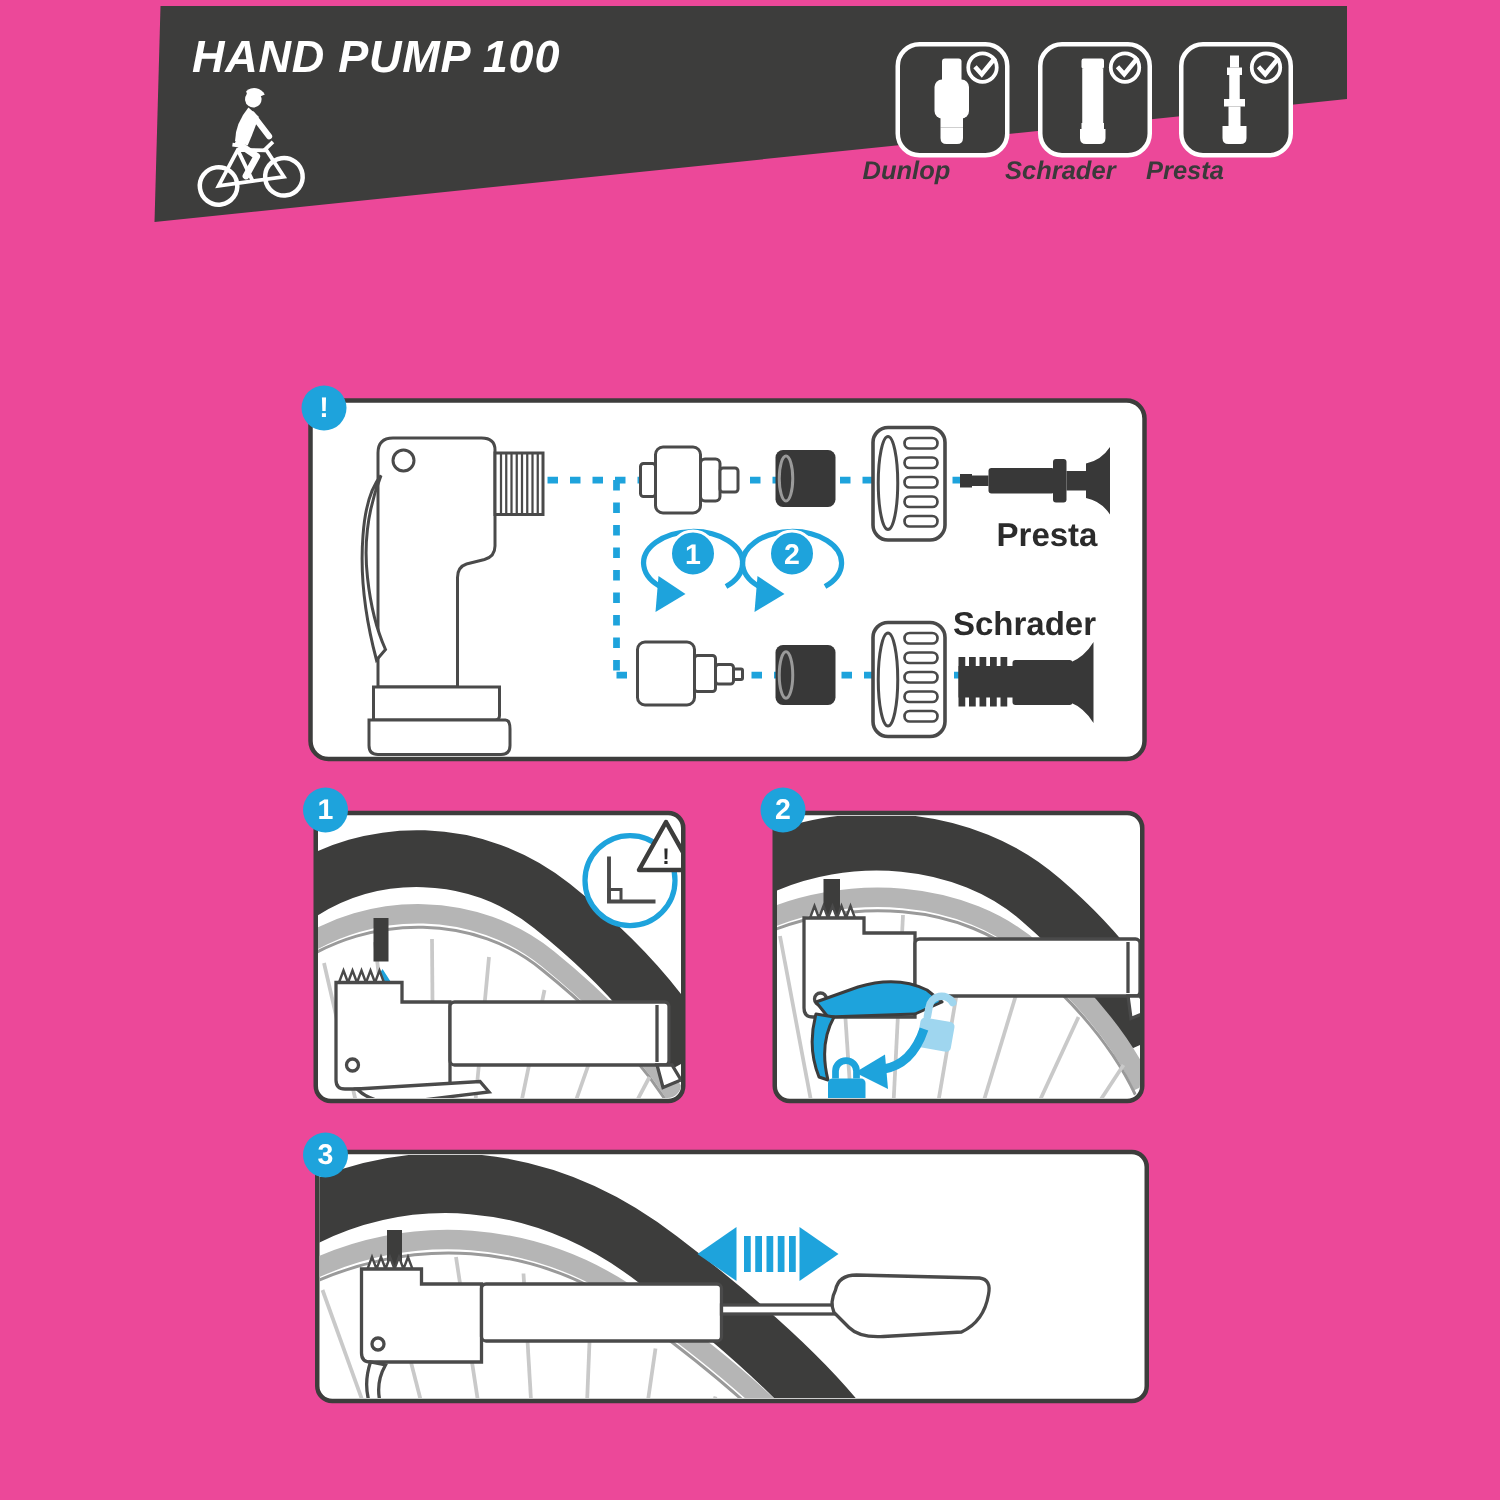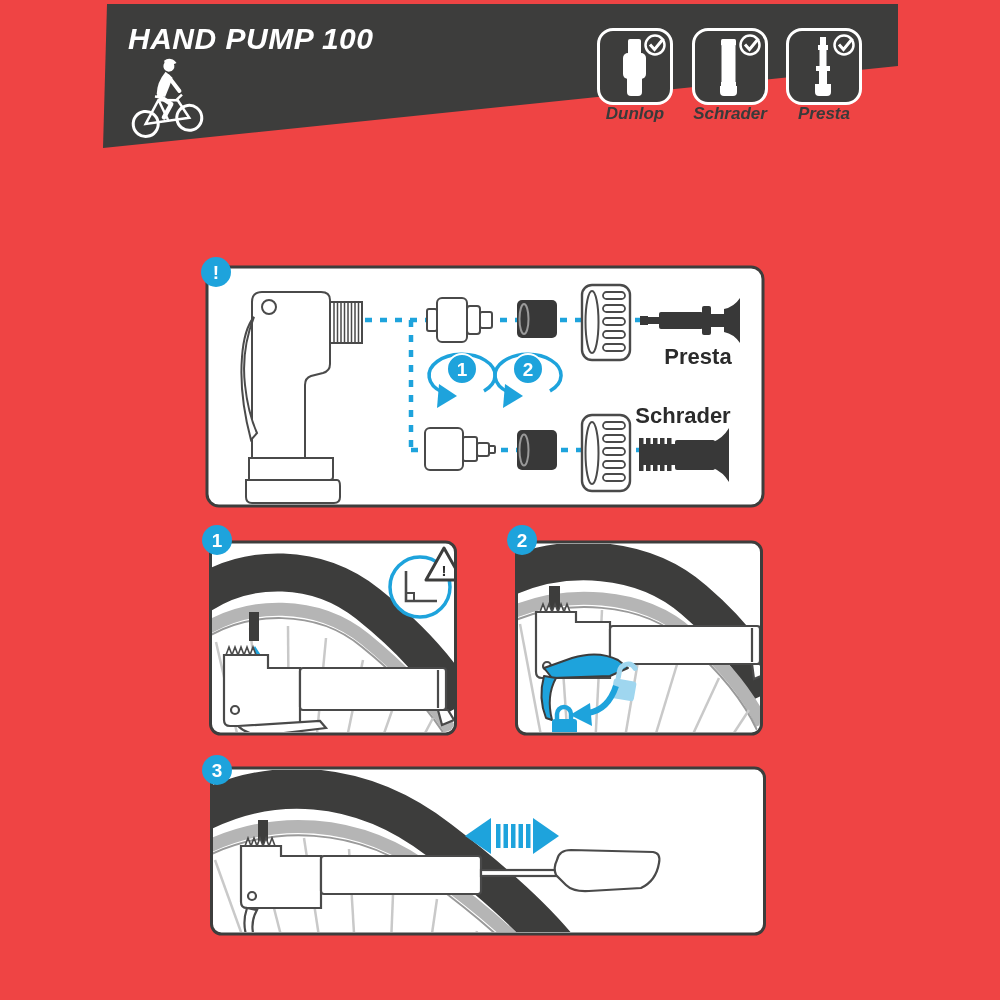--- a/index.html
+++ b/index.html
@@ -1,23 +1,23 @@
 <!DOCTYPE html>
 <html><head>
 <meta charset="utf-8">
 <style>
   html,body{margin:0;padding:0;background:#ffffff;}
-  #page{position:relative;width:1000px;height:1000px;background:#ef4444;overflow:hidden;
+  #page{position:relative;width:1000px;height:1000px;background:#ec4899;overflow:hidden;
         font-family:"Liberation Sans",sans-serif;}
   .abs{position:absolute;}
   #title{left:128px;top:22px;font-size:30px;font-weight:bold;font-style:italic;
          color:#ffffff;letter-spacing:.5px;white-space:nowrap;}
   .valve-card{width:76px;height:77px;border:3px solid #ffffff;border-radius:16px;
               background:#3d3d3c;box-sizing:border-box;}
-  .valve-label{width:120px;text-align:center;font-size:17px;font-weight:bold;
+  .valve-label{width:120px;text-align:left;font-size:17px;font-weight:bold;
                font-style:italic;color:#3a3a3a;}
   .badge{width:30px;height:30px;border-radius:50%;background:#1ea3dc;color:#ffffff;
          font-weight:bold;font-size:19px;display:flex;align-items:center;
          justify-content:center;line-height:1;}
   svg text{font-family:"Liberation Sans",sans-serif;}
 </style>
 </head>
 <body>
 
 <div id="page">

